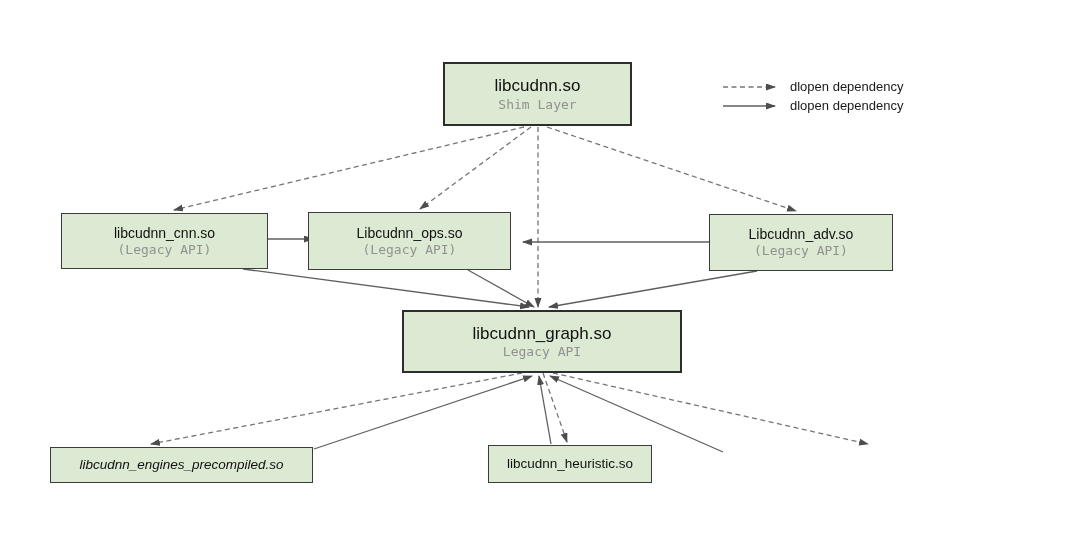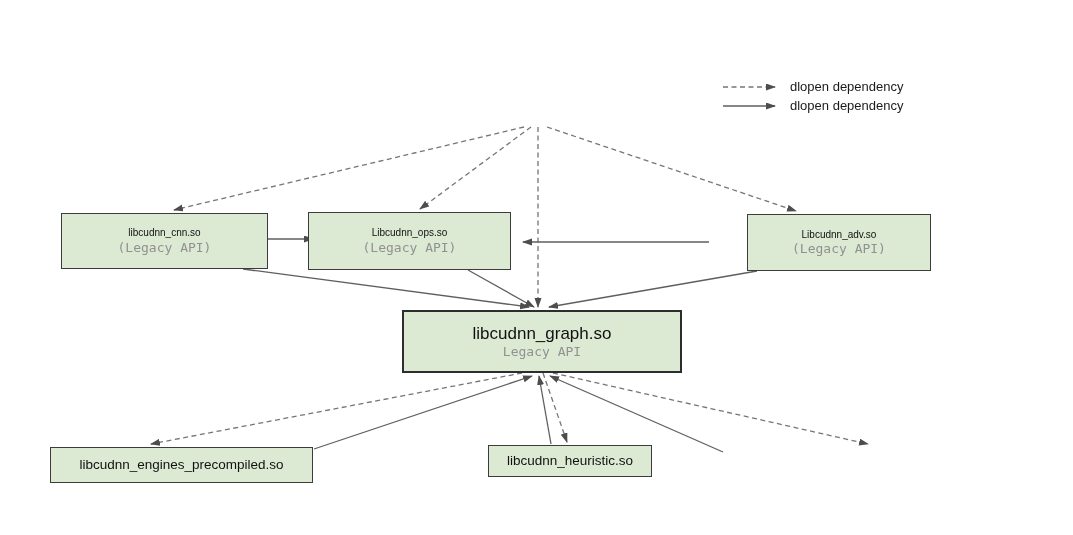--- a/index.html
+++ b/index.html
@@ -33,21 +33,21 @@
     display: flex;
     flex-direction: column;
     align-items: center;
     justify-content: center;
     text-align: center;
     gap: 2px;
   }
   .node.bold-border { border-width: 2px; border-color: #2d2d2d; }
   .node-label {
     color: #111111;
-    font-size: 10px;
+    font-size: 14px;
     line-height: 1.15;
     white-space: nowrap;
   }
   .node.lg .node-label { font-size: 17px; }
   .node.sm .node-label { font-size: 13.5px; }
   .node-sublabel {
     font-family: "DejaVu Sans Mono", "Liberation Mono", monospace;
     color: #919191;
     font-size: 13px;
     line-height: 1.1;
@@ -94,46 +94,50 @@
       <line x1="468" y1="270" x2="534" y2="307" class="edge solid" marker-end="url(#arrowhead)"></line>
       <line x1="757" y1="271" x2="549" y2="307" class="edge solid" marker-end="url(#arrowhead)"></line>
       <line x1="522" y1="373" x2="151" y2="444" class="edge dashed" marker-end="url(#arrowhead)"></line>
       <line x1="543" y1="373" x2="567" y2="442" class="edge dashed" marker-end="url(#arrowhead)"></line>
       <line x1="553" y1="373" x2="868" y2="444" class="edge dashed" marker-end="url(#arrowhead)"></line>
       <line x1="314" y1="449" x2="532" y2="376" class="edge solid" marker-end="url(#arrowhead)"></line>
       <line x1="551" y1="444" x2="539" y2="376" class="edge solid" marker-end="url(#arrowhead)"></line>
       <line x1="723" y1="452" x2="550" y2="376" class="edge solid" marker-end="url(#arrowhead)"></line>
     </svg>
 
+  <div class="node bold-border lg" style="left: 443px; top: 62px; width: 189px; height: 64px;">
+    <div class="node-label">libcudnn.so</div>
+    <div class="node-sublabel">Shim Layer</div>
+  </div>
 
   <div class="node" style="left: 61px; top: 213px; width: 207px; height: 56px;">
     <div class="node-label">libcudnn_cnn.so</div>
     <div class="node-sublabel">(Legacy API)</div>
   </div>
 
   <div class="node" style="left: 308px; top: 212px; width: 203px; height: 58px;">
     <div class="node-label">Libcudnn_ops.so</div>
     <div class="node-sublabel">(Legacy API)</div>
   </div>
 
-  <div class="node" style="left: 747px; top: 214px; width: 184px; height: 57px;">
+  <div class="node" style="left: 709px; top: 214px; width: 184px; height: 57px;">
     <div class="node-label">Libcudnn_adv.so</div>
     <div class="node-sublabel">(Legacy API)</div>
   </div>
 
   <div class="node bold-border lg" style="left: 402px; top: 310px; width: 280px; height: 63px; justify-content: center;">
     <div class="node-label">libcudnn_graph.so</div>
     <div class="node-sublabel">Legacy API</div>
   </div>
 
-  <div class="node sm" style="left: 50px; top: 447px; width: 263px; height: 36px;">
+  <div class="node sm" style="left: 50px; top: 447px; width: 263px; height: 36px; font-style: italic;">
     <div class="node-label">libcudnn_engines_precompiled.so</div>
   </div>
 
-  <div class="node sm" style="left: 488px; top: 445px; width: 164px; height: 32px;">
+  <div class="node sm" style="left: 488px; top: 445px; width: 164px; height: 38px;">
     <div class="node-label">libcudnn_heuristic.so</div>
   </div>
 
 
   <div class="legend">
     <div class="legend-row">
       <svg width="58" height="10">
         <defs>
           <marker id="la-dashed" markerWidth="10" markerHeight="8" refX="9" refY="3.5" orient="auto" markerUnits="userSpaceOnUse">
             <path d="M0,0 L10,3.5 L0,7 z" fill="#4d4d4d"></path>

